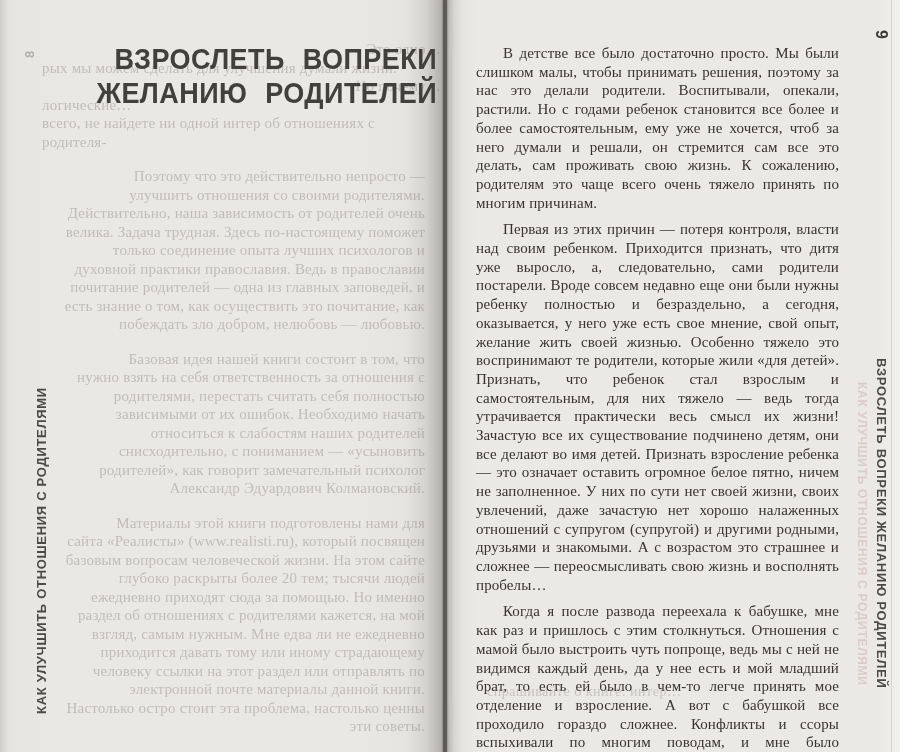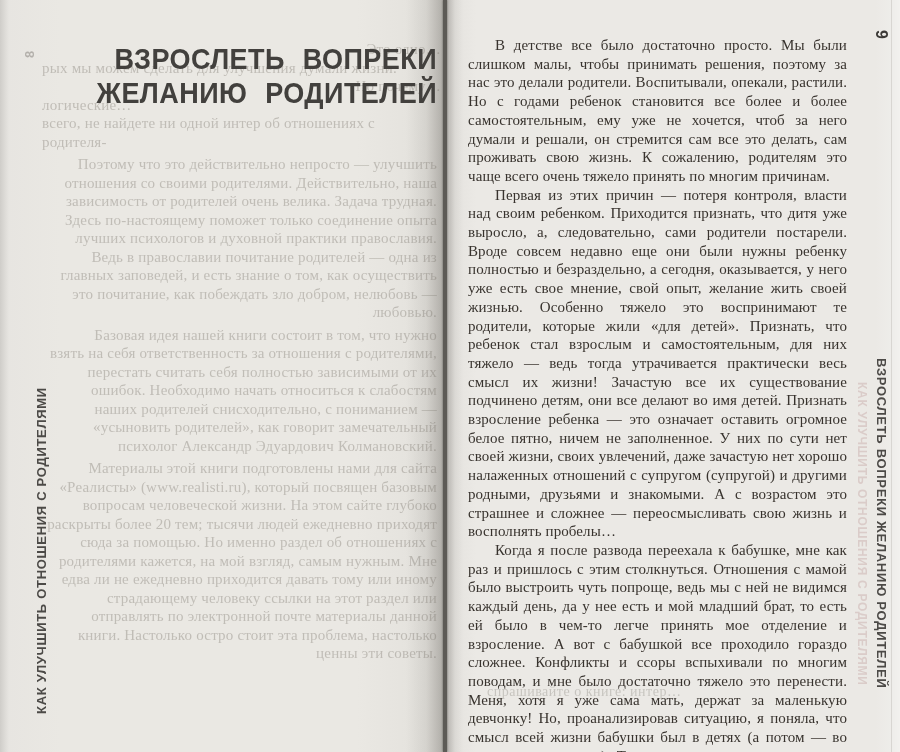--- a/index.html
+++ b/index.html
@@ -37,21 +37,21 @@
   }
 
   
   .ghost-flow{
     position:absolute;left:34px;top:40px;width:399px;z-index:1;
     font-size:15px;line-height:18.5px;text-align:justify;
     color:rgba(110,106,98,0.34);letter-spacing:0.2px;
   }
   .ghost-line{text-align:left;}
   .ghost-line.indent,.ghost-para{text-indent:27px;text-align:right;}
-  .ghost-para{margin:4px;}
+  .ghost-para{margin:16px;}
   .ghost-pagenum-left{
     position:absolute;left:14px;top:58px;z-index:1;
     font-family:"Liberation Sans", sans-serif;font-weight:700;font-size:13px;
     color:rgba(100,96,90,0.40);
     transform:rotate(-90deg);transform-origin:0 0;white-space:nowrap;
   }
 
   
   .v-text{
     position:absolute;white-space:nowrap;
@@ -69,21 +69,21 @@
     font-family:"Liberation Sans", sans-serif;font-weight:700;font-size:16px;color:#3b3936;
     transform:rotate(90deg);transform-origin:0 0;
   }
 
   
   .body-text{
     position:absolute;left:18px;top:36px;width:379px;
     font-size:15px;line-height:18.7px;color:#38332e;
     text-align:justify;letter-spacing:0.1px;
   }
-  .para{margin:0;text-indent:27px;}
+  .para{margin:8px;text-indent:27px;}
   .ghost-footer{
     position:absolute;left:37px;top:684px;
     font-size:14px;color:rgba(115,111,104,0.30);letter-spacing:0.5px;
   }
 </style>
 </head>
 <body>
 
 <div class="spread">
 

